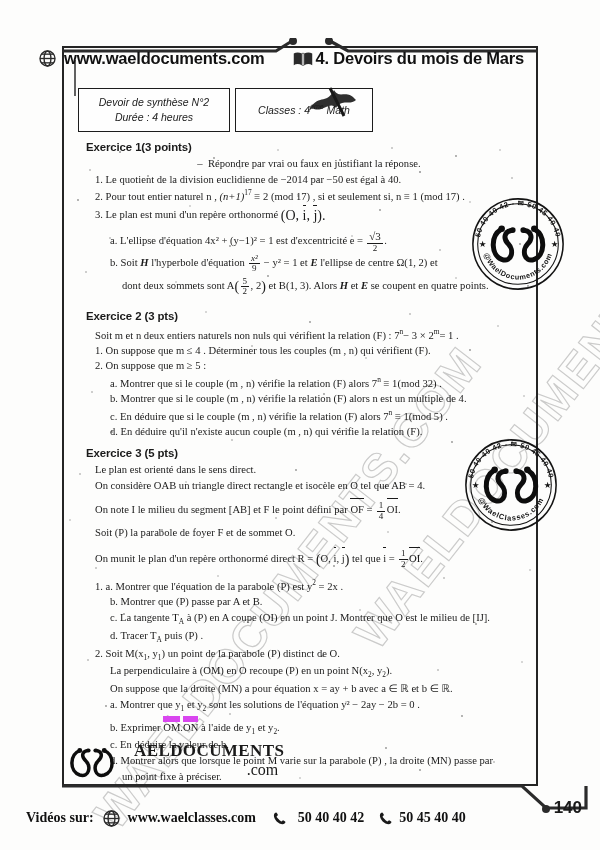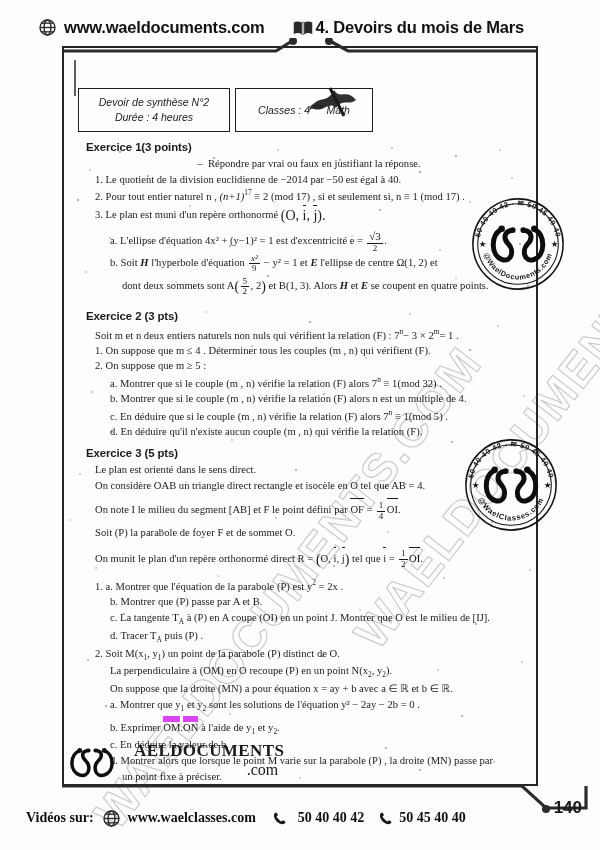--- a/index.html
+++ b/index.html
@@ -20,22 +20,22 @@
   
   .speckle {
     position: absolute; inset: 0;
     pointer-events: none;
     z-index: 4;
     opacity: .55;
   }
 
   
   .topbar {
-    position: absolute; top: 18px; left: 0; width: 600px; height: 40px;
-    display: flex; align-items: flex-start;
+    position: absolute; top: 28px; left: 0; width: 600px; height: 40px;
+    display: flex; align-items: flex-end;
     z-index: 6;
   }
   .top-left {
     display: flex; align-items: center; gap: 7px;
     margin-left: 38px;
   }
   .top-right {
     display: flex; align-items: center; gap: 3px;
     margin-left: 28px;
   }

